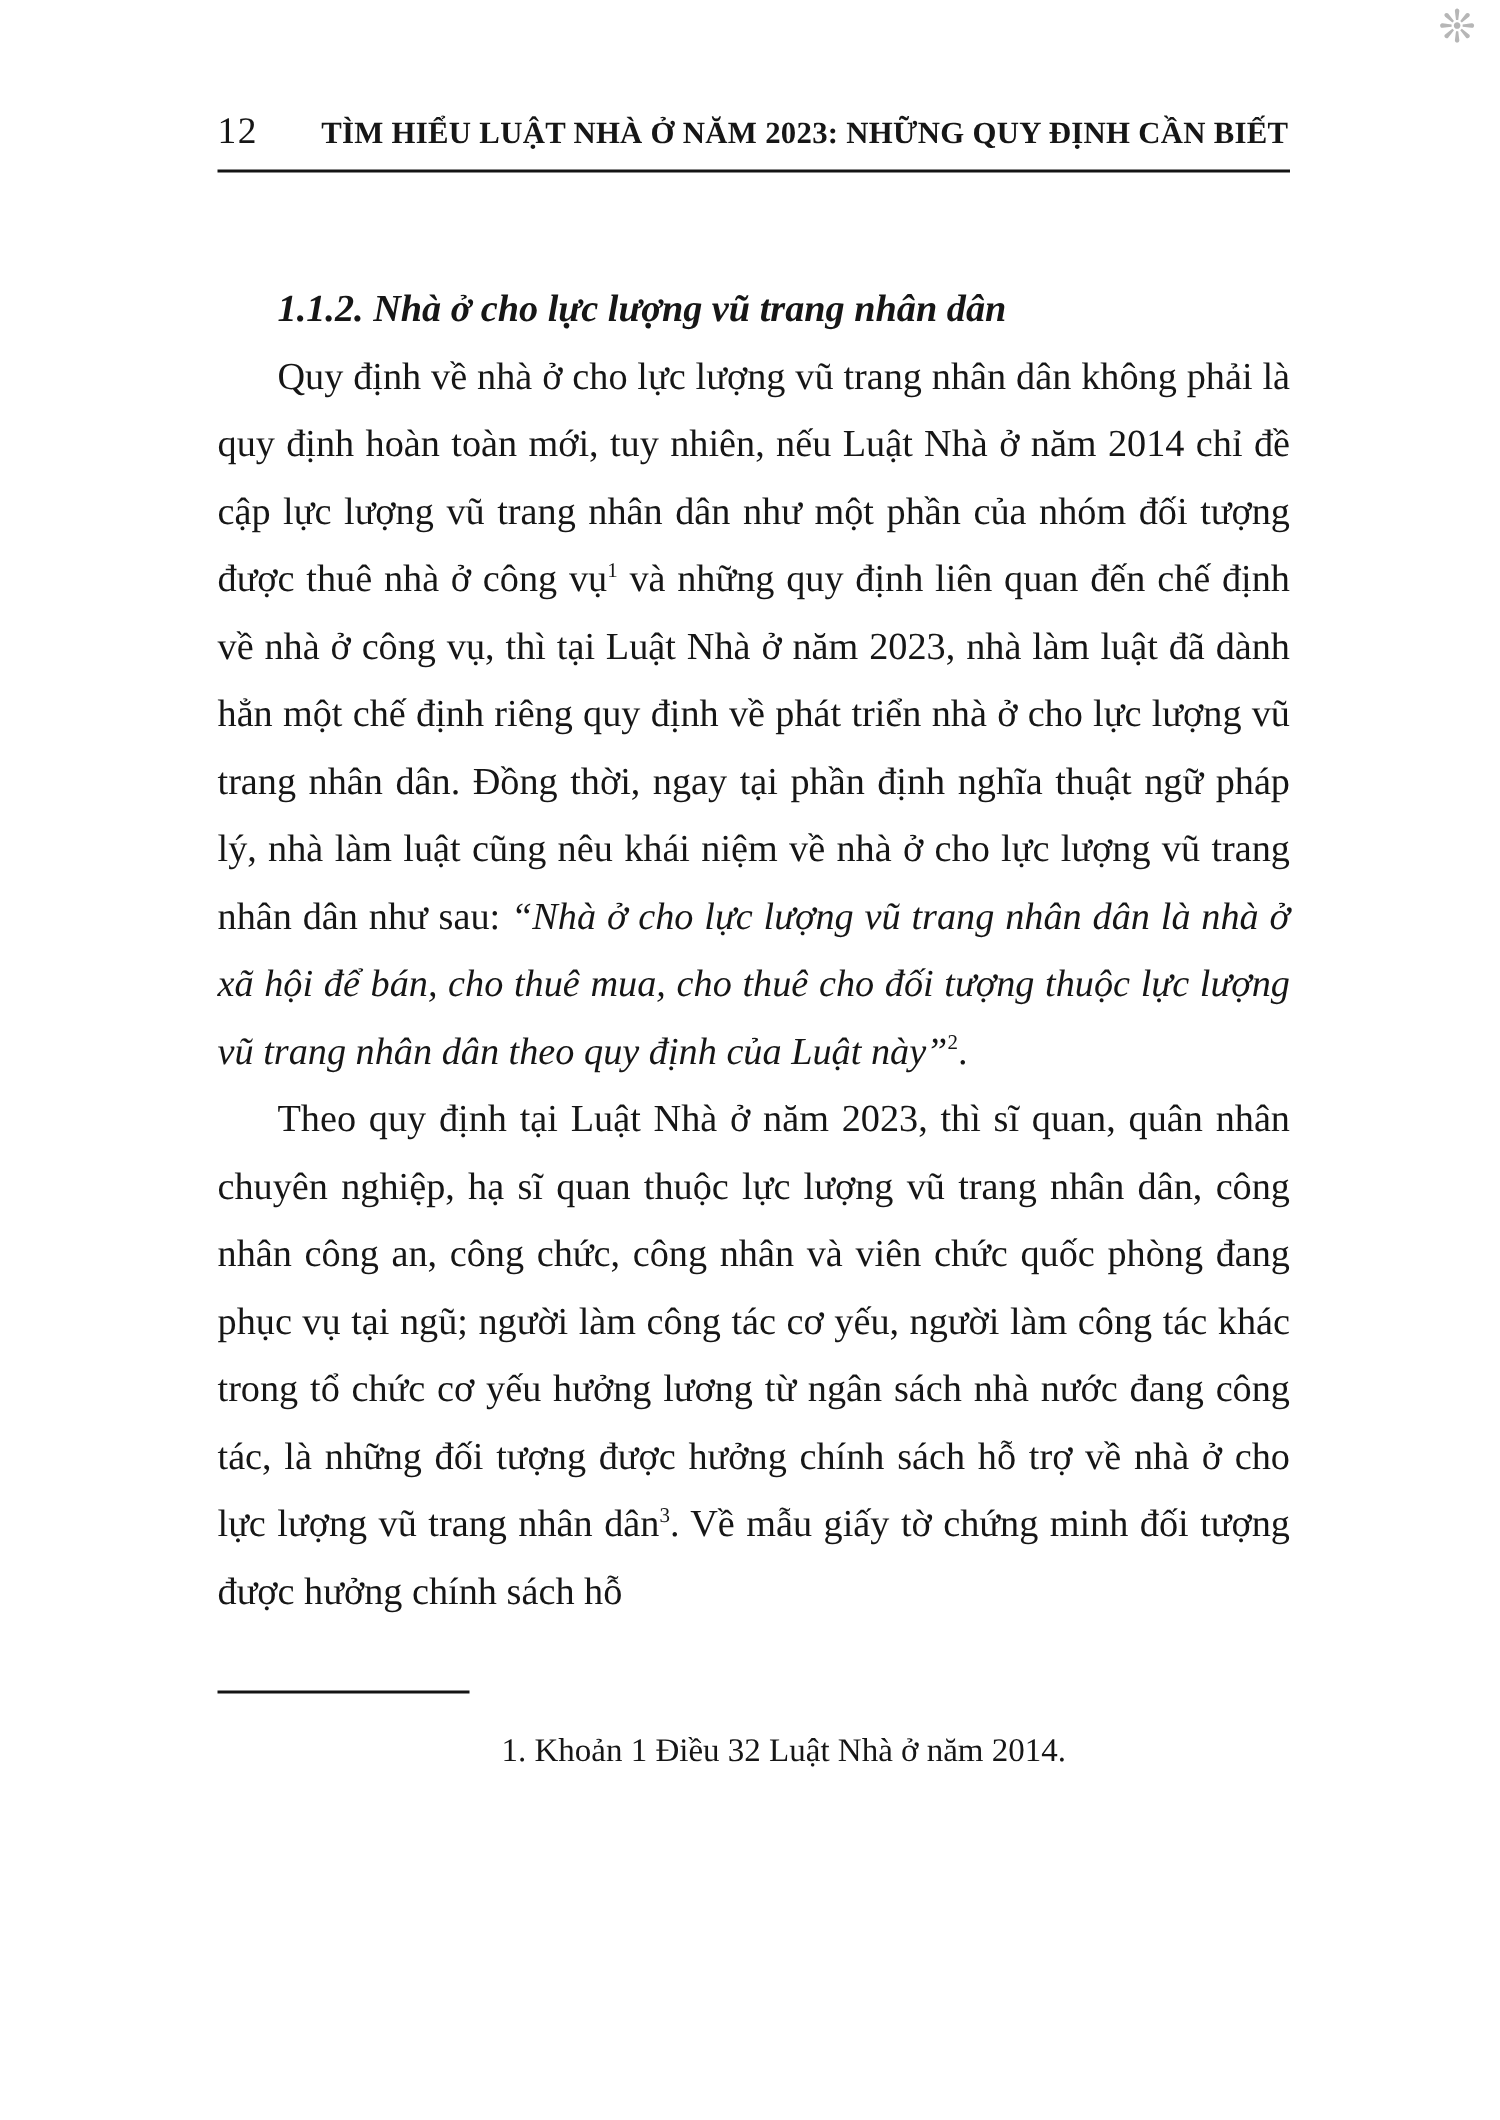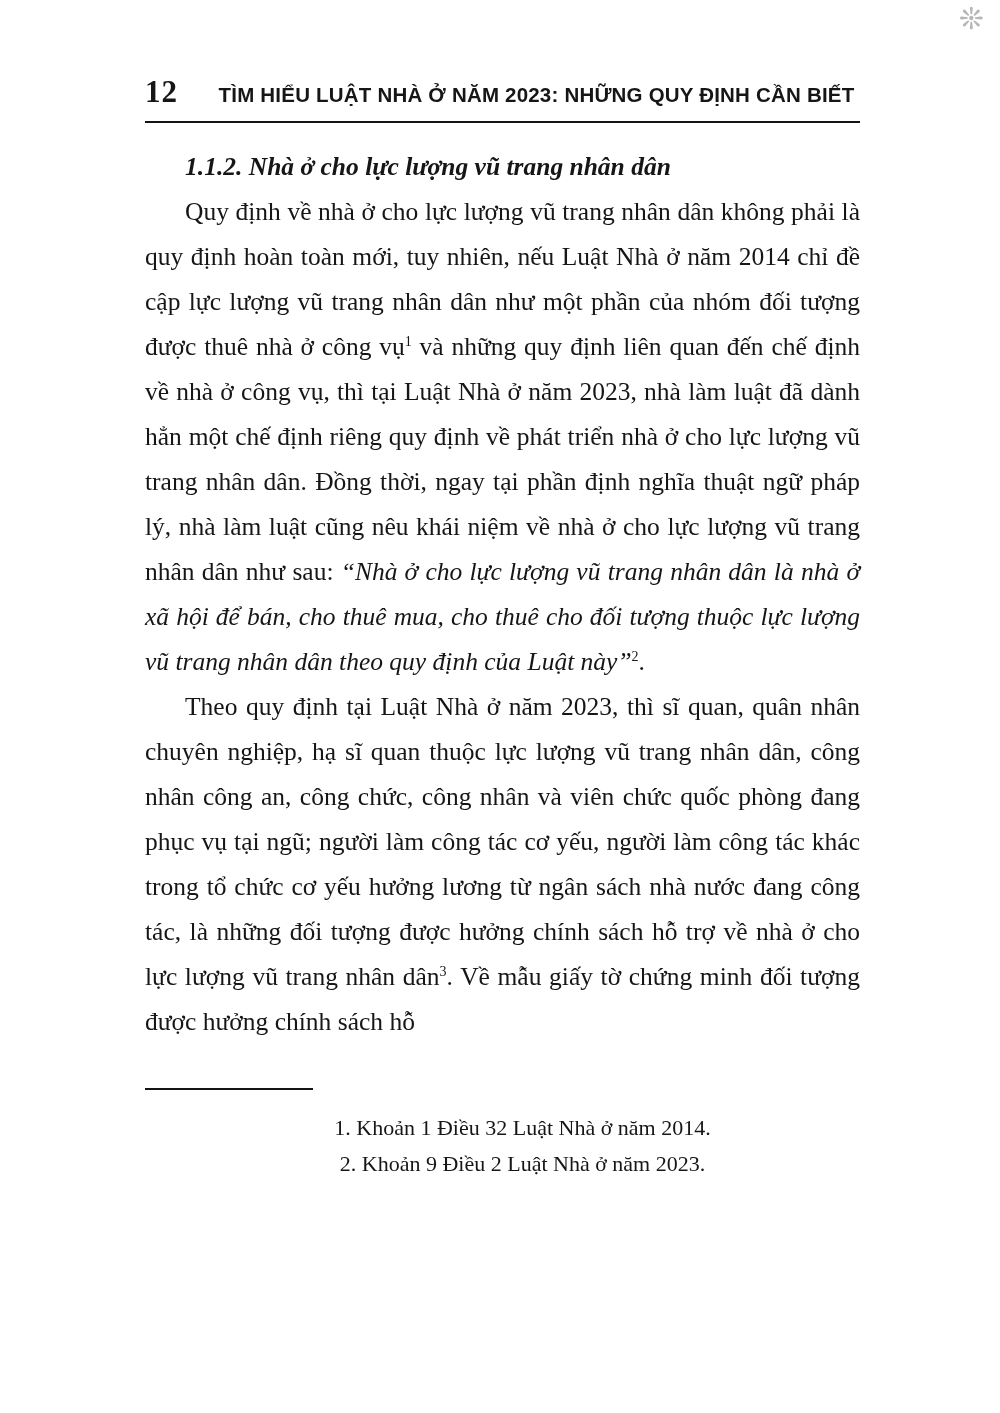--- a/index.html
+++ b/index.html
@@ -23,40 +23,39 @@
     right: 16px;
     font-size: 30px;
     color: #b6b6b6;
     line-height: 1;
   }
   .running-header {
     display: flex;
     align-items: baseline;
   }
   .page-number {
-    font-size: 31px;
+    font-size: 25px;
     min-width: 68px;
     letter-spacing: 1px;
-    font-weight: bold;
   }
   .header-title {
     flex: 1;
-    font-family: Liberation Sans, sans-serif;
+    font-family: Liberation Serif, serif;
     font-weight: 700;
     font-size: 20.5px;
     text-align: center;
     letter-spacing: 0.2px;
     white-space: nowrap;
   }
   .header-rule {
     border-bottom: 2px solid #141414;
     margin-top: 11px;
   }
   .body-text {
-    margin-top: 21px;
+    margin-top: 68px;
     font-size: 25.5px;
     line-height: 45px;
     text-align: justify;
   }
   .section-heading {
     font-style: italic;
     font-weight: 700;
     text-indent: 40px;
   }
   .para { text-indent: 40px; }
@@ -99,16 +98,15 @@
 
     <p class="para"><span>Quy định về nhà ở cho lực lượng vũ trang nhân dân không phải là quy định hoàn toàn mới, tuy nhiên, nếu Luật Nhà ở năm 2014 chỉ đề cập lực lượng vũ trang nhân dân như một phần của nhóm đối tượng được thuê nhà ở công vụ</span><sup class="fnref">1</sup><span> và những quy định liên quan đến chế định về nhà ở công vụ, thì tại Luật Nhà ở năm 2023, nhà làm luật đã dành hẳn một chế định riêng quy định về phát triển nhà ở cho lực lượng vũ trang nhân dân. Đồng thời, ngay tại phần định nghĩa thuật ngữ pháp lý, nhà làm luật cũng nêu khái niệm về nhà ở cho lực lượng vũ trang nhân dân như sau: </span><span class="italic">“Nhà ở cho lực lượng vũ trang nhân dân là nhà ở xã hội để bán, cho thuê mua, cho thuê cho đối tượng thuộc lực lượng vũ trang nhân dân theo quy định của Luật này”</span><sup class="fnref">2</sup><span>.</span></p>
 
     <p class="para"><span>Theo quy định tại Luật Nhà ở năm 2023, thì sĩ quan, quân nhân chuyên nghiệp, hạ sĩ quan thuộc lực lượng vũ trang nhân dân, công nhân công an, công chức, công nhân và viên chức quốc phòng đang phục vụ tại ngũ; người làm công tác cơ yếu, người làm công tác khác trong tổ chức cơ yếu hưởng lương từ ngân sách nhà nước đang công tác, là những đối tượng được hưởng chính sách hỗ trợ về nhà ở cho lực lượng vũ trang nhân dân</span><sup class="fnref">3</sup><span>. Về mẫu giấy tờ chứng minh đối tượng được hưởng chính sách hỗ</span></p>
 
   </main>
 
   <footer class="footnotes">
     <div class="footnote-rule"></div>
     <p class="footnote">1. Khoản 1 Điều 32 Luật Nhà ở năm 2014.</p>
-    <p class="footnote">2. Khoản 9 Điều 2 Luật Nhà ở năm 2023.</p>
   </footer>
 
 </div>
 
 </body></html>

